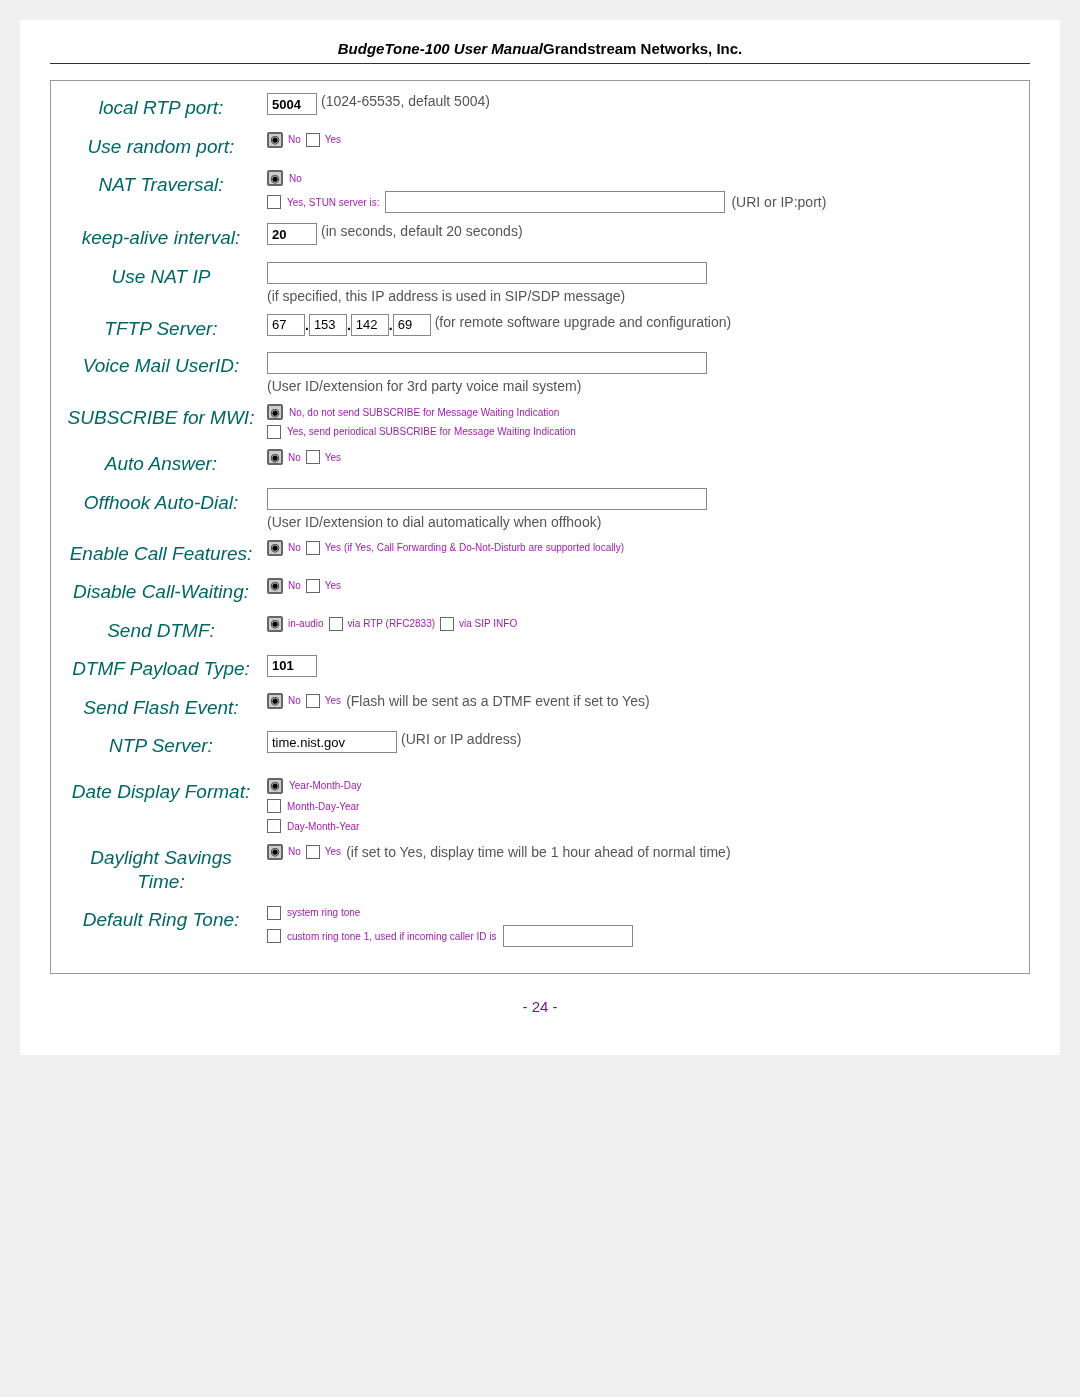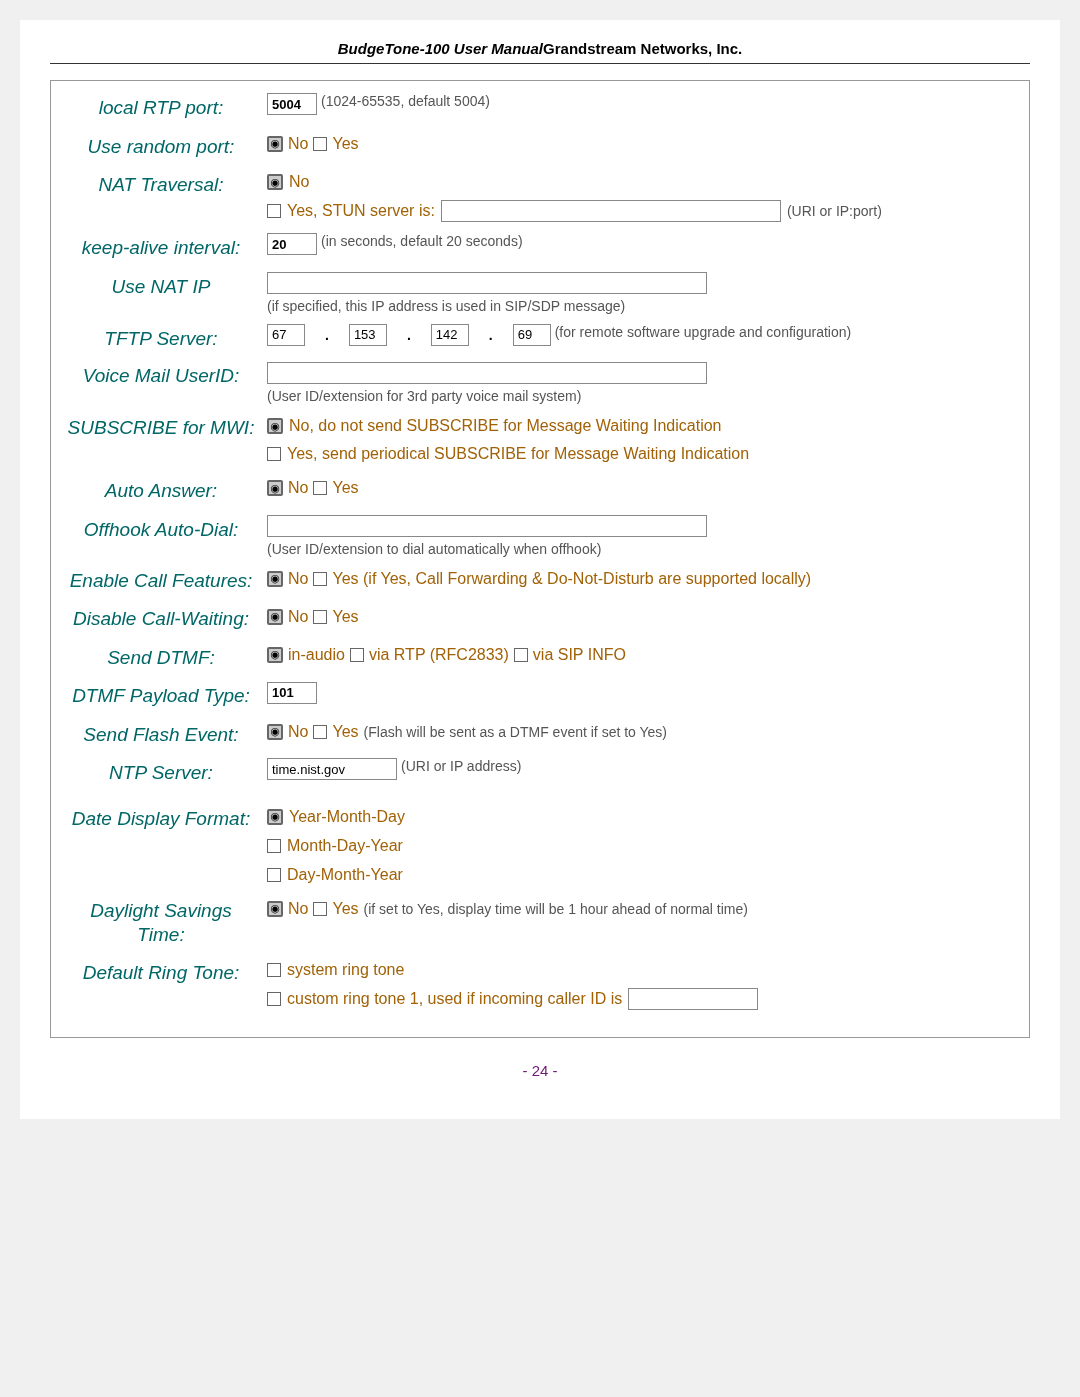--- a/index.html
+++ b/index.html
@@ -99,37 +99,37 @@
       height: 14px;
       border: 1px solid #666;
       background: white;
       display: inline-flex;
       align-items: center;
       justify-content: center;
       cursor: pointer;
       flex-shrink: 0;
     }
     .text-normal {
-      font-size: 16px;
-      color: #a16207;
+      font-size: 10px;
+      color: #a21caf;
       line-height: 1.5;
     }
     .text-muted {
       color: #555;
       font-size: 14px;
     }
     .inline-flex {
       display: inline-flex;
       align-items: center;
       gap: 5px;
     }
     .ip-row {
       display: flex;
       align-items: center;
-      gap: 20px;
+      gap: 0;
     }
     .dot { font-size: 14px; font-weight: bold; }
     .select-box {
       border: 1px solid #888;
       background: white;
       padding: 1px 4px;
       font-size: 13px;
       height: 22px;
       display: inline-flex;
       align-items: center;

